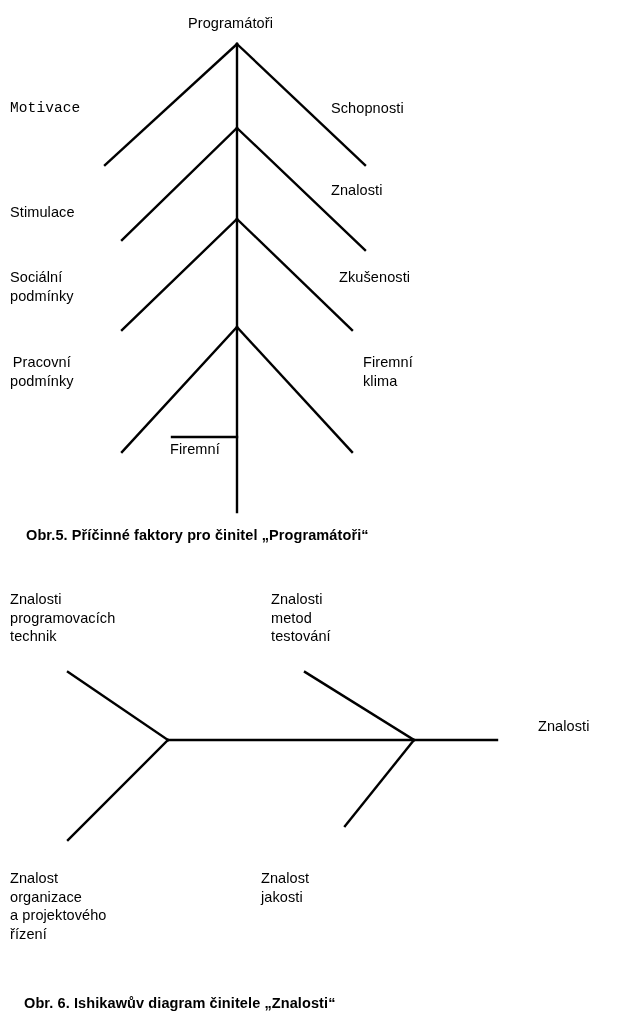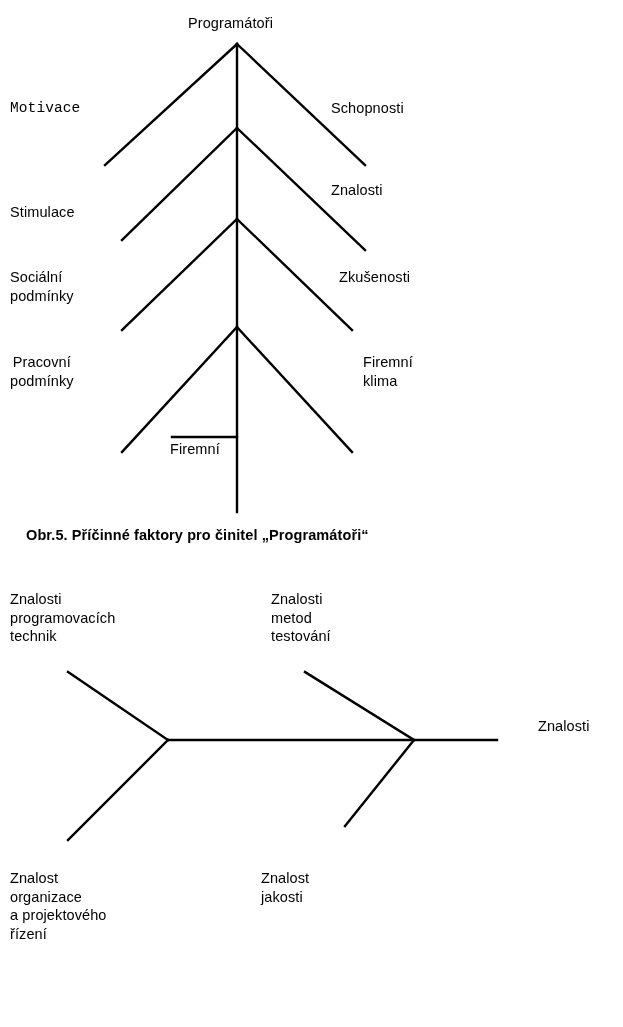--- a/index.html
+++ b/index.html
@@ -103,14 +103,15 @@
 
   <div class="lbl" style="left:10px; top:869px;">Znalost
 organizace
 a projektového
 řízení</div>
   <div class="lbl" style="left:261px; top:869px;">Znalost
 jakosti</div>
 
   <div class="lbl" style="left:538px; top:717px;">Znalosti</div>
 
+  <div class="caption" style="left:24px; top:995px;">Obr. 6. Ishikawův diagram činitele „Znalosti“</div>
 
 </div>
 
 </body></html>

